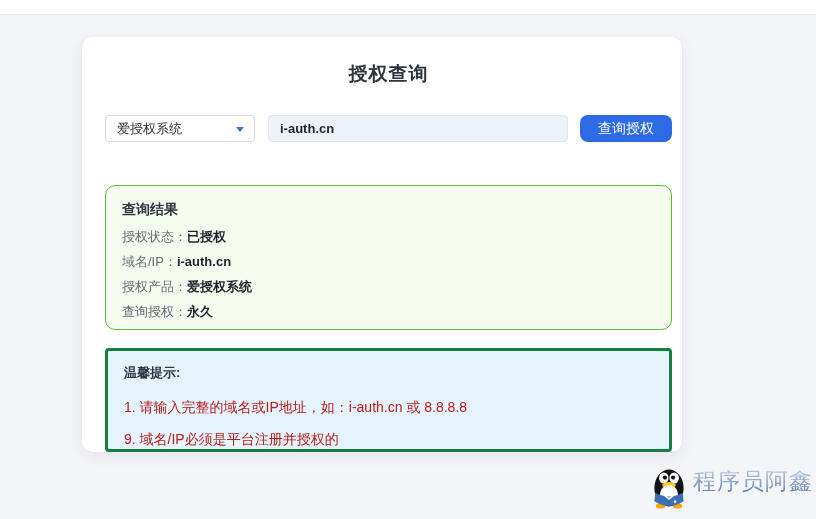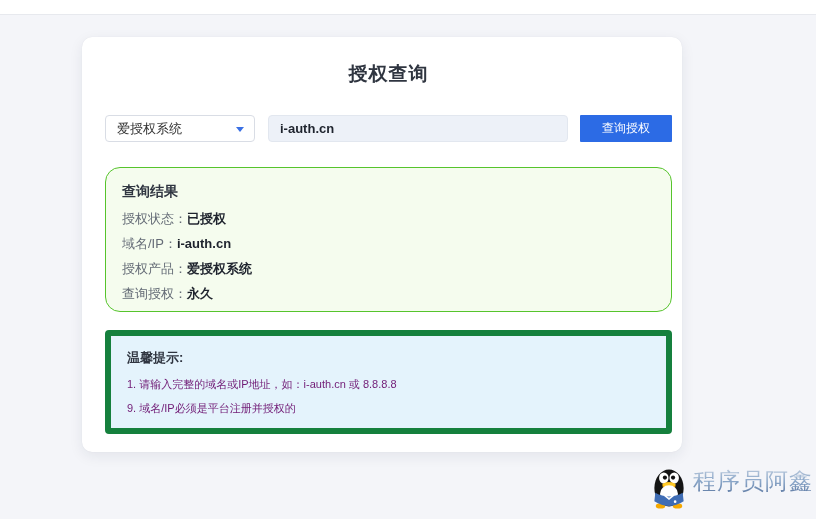--- a/index.html
+++ b/index.html
@@ -34,39 +34,39 @@
     width:0; height:0;
     border-left:4px solid transparent; border-right:4px solid transparent;
     border-top:5px solid #3a70e4; margin-top:1px;
   }
   .domain-input {
     flex:1; margin-left:13px; border:1px solid #e2e7ef; background:#edf1f8;
     border-radius:4px; font-size:13px; font-weight:700; color:#1f242e;
     padding:0 11px; font-family:inherit; outline:none;
   }
   .query-btn {
-    width:92px; margin-left:12px; border:none; border-radius:1px;
-    background:#2c6be5; color:#fff; font-size:12px; font-family:inherit;
+    width:92px; margin-left:12px; border:none; border-radius:8px;
+    background:#2c6be5; color:#fff; font-size:14px; font-family:inherit;
     cursor:pointer;
   }
   .result-box {
-    margin-top:25px; height:145px; background:#f5fcee;
-    border:1px solid #56c42c; border-radius:15px; padding:15px 16px;
+    margin-top:43px; height:145px; background:#f5fcee;
+    border:1px solid #56c42c; border-radius:10px; padding:15px 16px;
   }
   .box-heading { font-size:14px; font-weight:700; color:#2f3540; }
   .result-row {
     margin-top:10px; font-size:13px; color:#646b76; line-height:15px;
   }
   .result-row .val { color:#1e232d; font-weight:700; }
   .tip-box {
     margin-top:18px; height:104px; background:#e4f3fc;
-    border:6px solid #15803d; border-radius:4px; padding:13px 16px;
+    border:3px solid #15803d; border-radius:4px; padding:13px 16px;
   }
   .tip-box .box-heading { font-size:13px; }
-  .tip-item { margin-top:11px; font-size:11px; color:#701a75; line-height:13px; }
+  .tip-item { margin-top:19px; font-size:14px; color:#b91c1c; line-height:13px; }
   .watermark {
     position:absolute; left:652px; top:466px; height:46px;
     display:flex; align-items:flex-start;
   }
   .wm-text {
     font-size:23px; margin-left:7px; color:#7b93b4;
     background:linear-gradient(180deg,#c2cfdf 0%, #8aa6c8 50%, #54709b 100%);
     -webkit-background-clip:text; background-clip:text;
     -webkit-text-fill-color:transparent;
     letter-spacing:1px;

